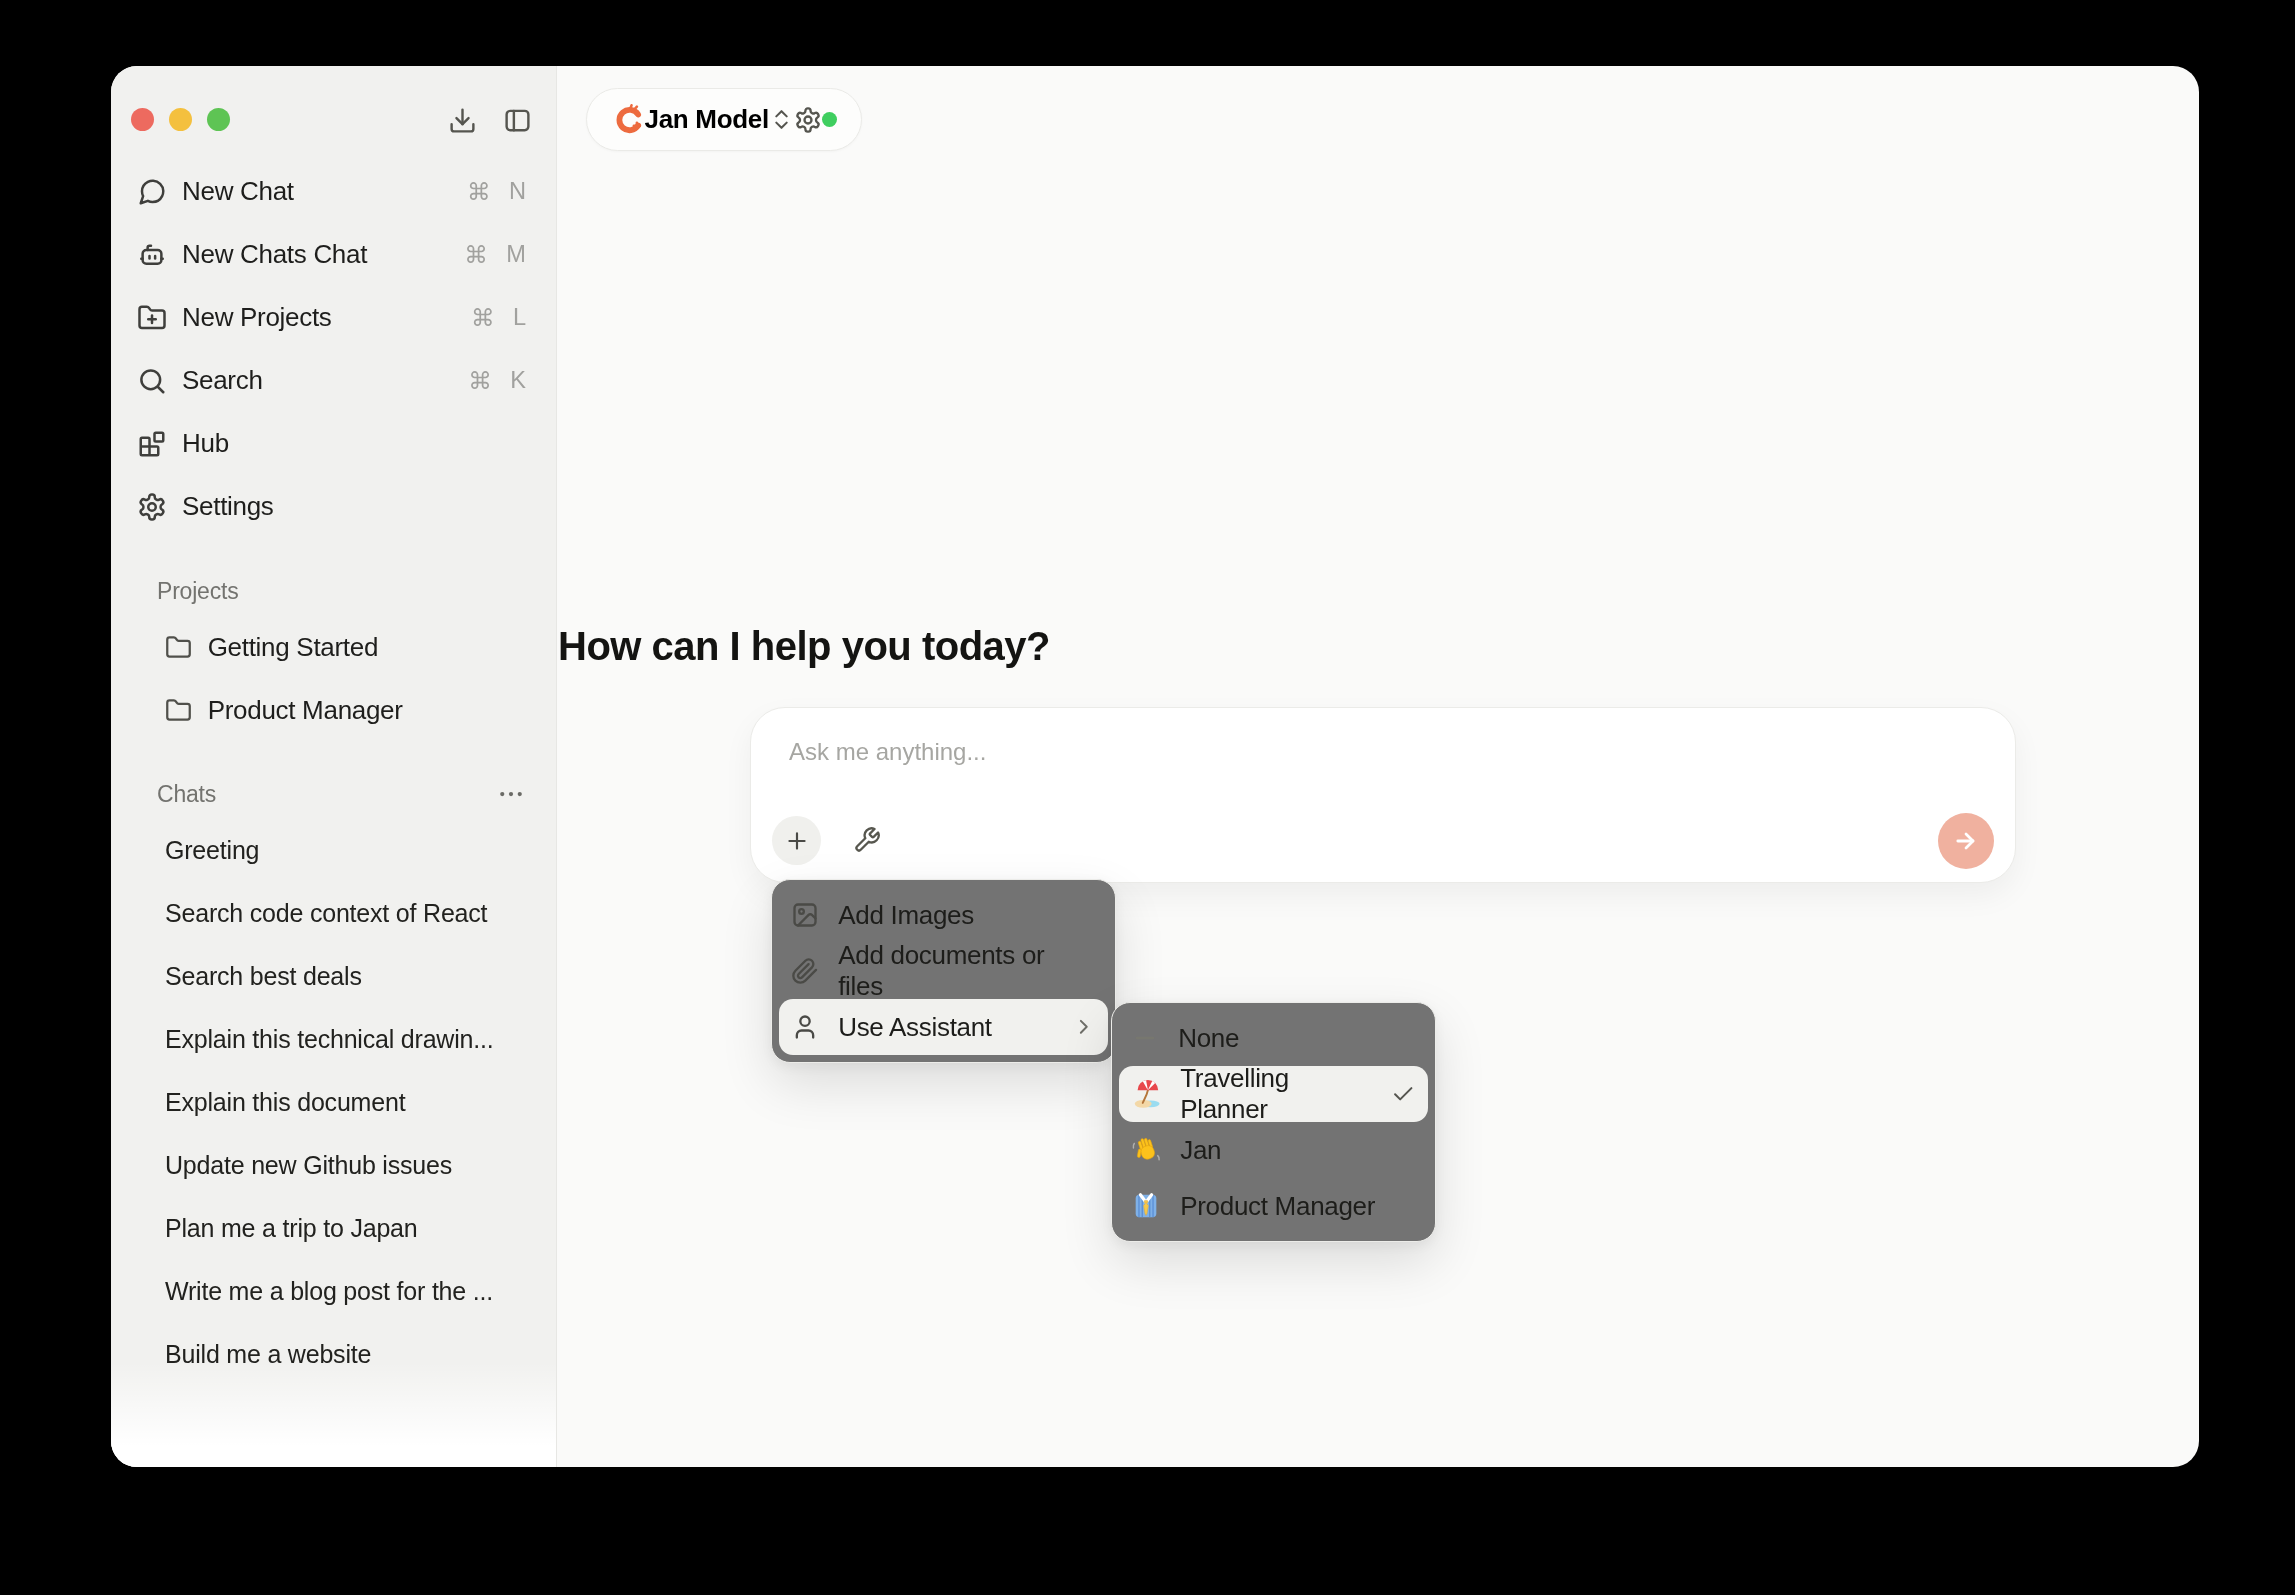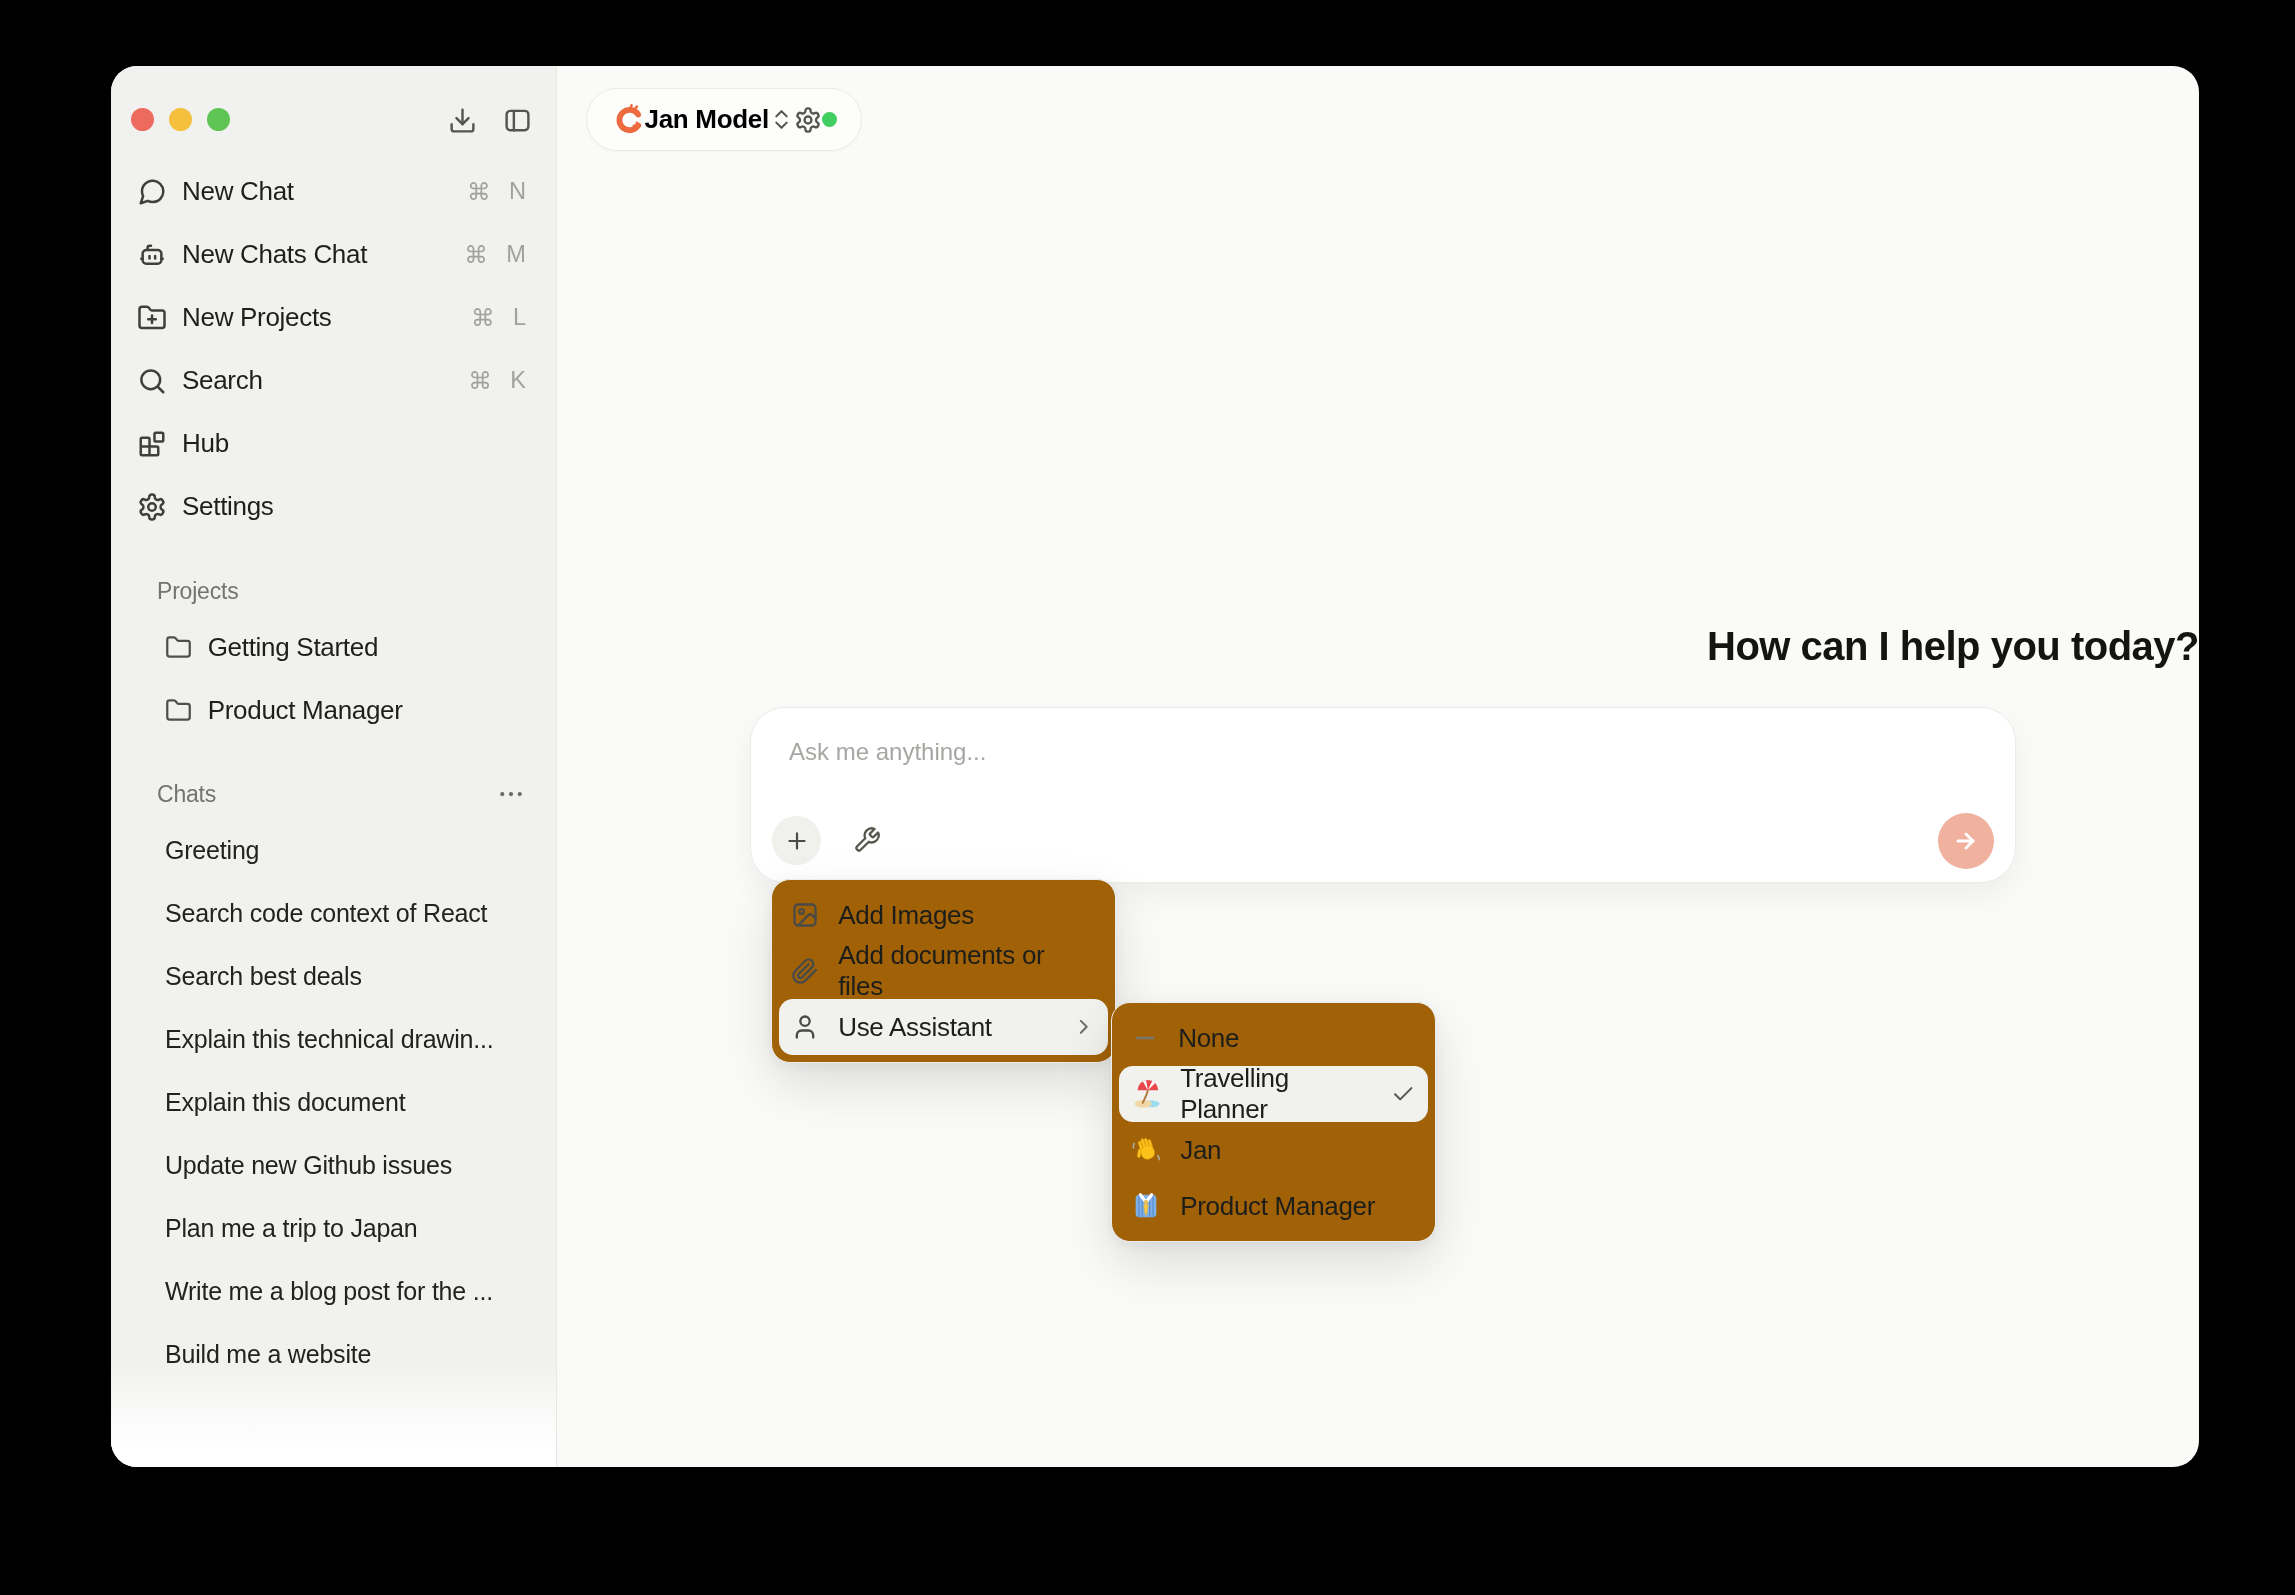--- a/index.html
+++ b/index.html
@@ -60,21 +60,21 @@
     display:flex; align-items:center; padding:0 24.5px; 
     box-shadow:0 0.9px 2.6px rgba(0,0,0,0.03); z-index:4;
   }
   .model-label { font-size:26px; font-weight:700; color:#17171
 5; letter-spacing:-0.3px; }
   .pill-ic { width:25px; height:25px; color:#55554F; background:none; border:none; }
   .pill-gear { width:28px; height:28px; color:#55554F; background:none; border:none; }
   .status-dot { width:15px; height:15px; border-radius:50%; }
 
   .heading {
-    position:absolute; left:447px; right:0; top:558px; text-align:right;
+    position:absolute; left:447px; right:0; top:558px; text-align:left;
     font-size:40px; font-weight:700; color:#141412; letter-spacing:-0.5px;
   }
 
   .composer {
     position:absolute; left:639px; top:641px; width:1266px; height:176px;
     background:#FFFFFF; border:0.9px solid #EBEBE8; border-radius:35px;
     box-shadow:0 12.2px 30px rgba(0,0,0,0.05); z-index:10;
   }
   .composer textarea {
     position:absolute; left:38px; top:30px; right:105px; height:56px;
@@ -86,21 +86,21 @@
     position:absolute; left:21px; bottom:16.6px; width:49px; height:49px; border-radius:50%;
     background:#F0F0ED; border:none; display:flex; align-items:center; justify-content:center; color:#4A4A46;
   }
   .composer-wrench { position:absolute; left:102px; bottom:28px; width:28px; height:28px; background:none; border:none; color:#57574F; }
   .composer-send {
     position:absolute; right:21px; bottom:13px; width:56px; height:56px; border-radius:50%;
     border:none; display:flex; align-items:center; justify-content:center; color:#FFFFFF;
   }
 
   .popmenu {
-    position:absolute; background:#a16207; border:0.9px solid #ECECE9; border-radius:19px; padding:7px;
+    position:absolute; background:#737373; border:0.9px solid #ECECE9; border-radius:19px; padding:7px;
     box-shadow:0 21px 52px rgba(0,0,0,0.12), 0 3.5px 12.2px rgba(0,0,0,0.05);
   }
   .attach-menu { left:660px; top:813px; width:345px; z-index:30; }
   .assist-menu { left:1000px; top:936px; width:325px; z-index:40; }
   .menu-row {
     height:56px; display:flex; align-items:center; gap:19px; padding:0 12.2px;
     border-radius:14px; font-size:26px; color:#1D1D1A; letter-spacing:-0.3px;
   }
   .menu-row.hl { background:#F1F1EE; }
   .menu-icon { width:28px; height:28px; color:#4A4A46; flex:none; }

